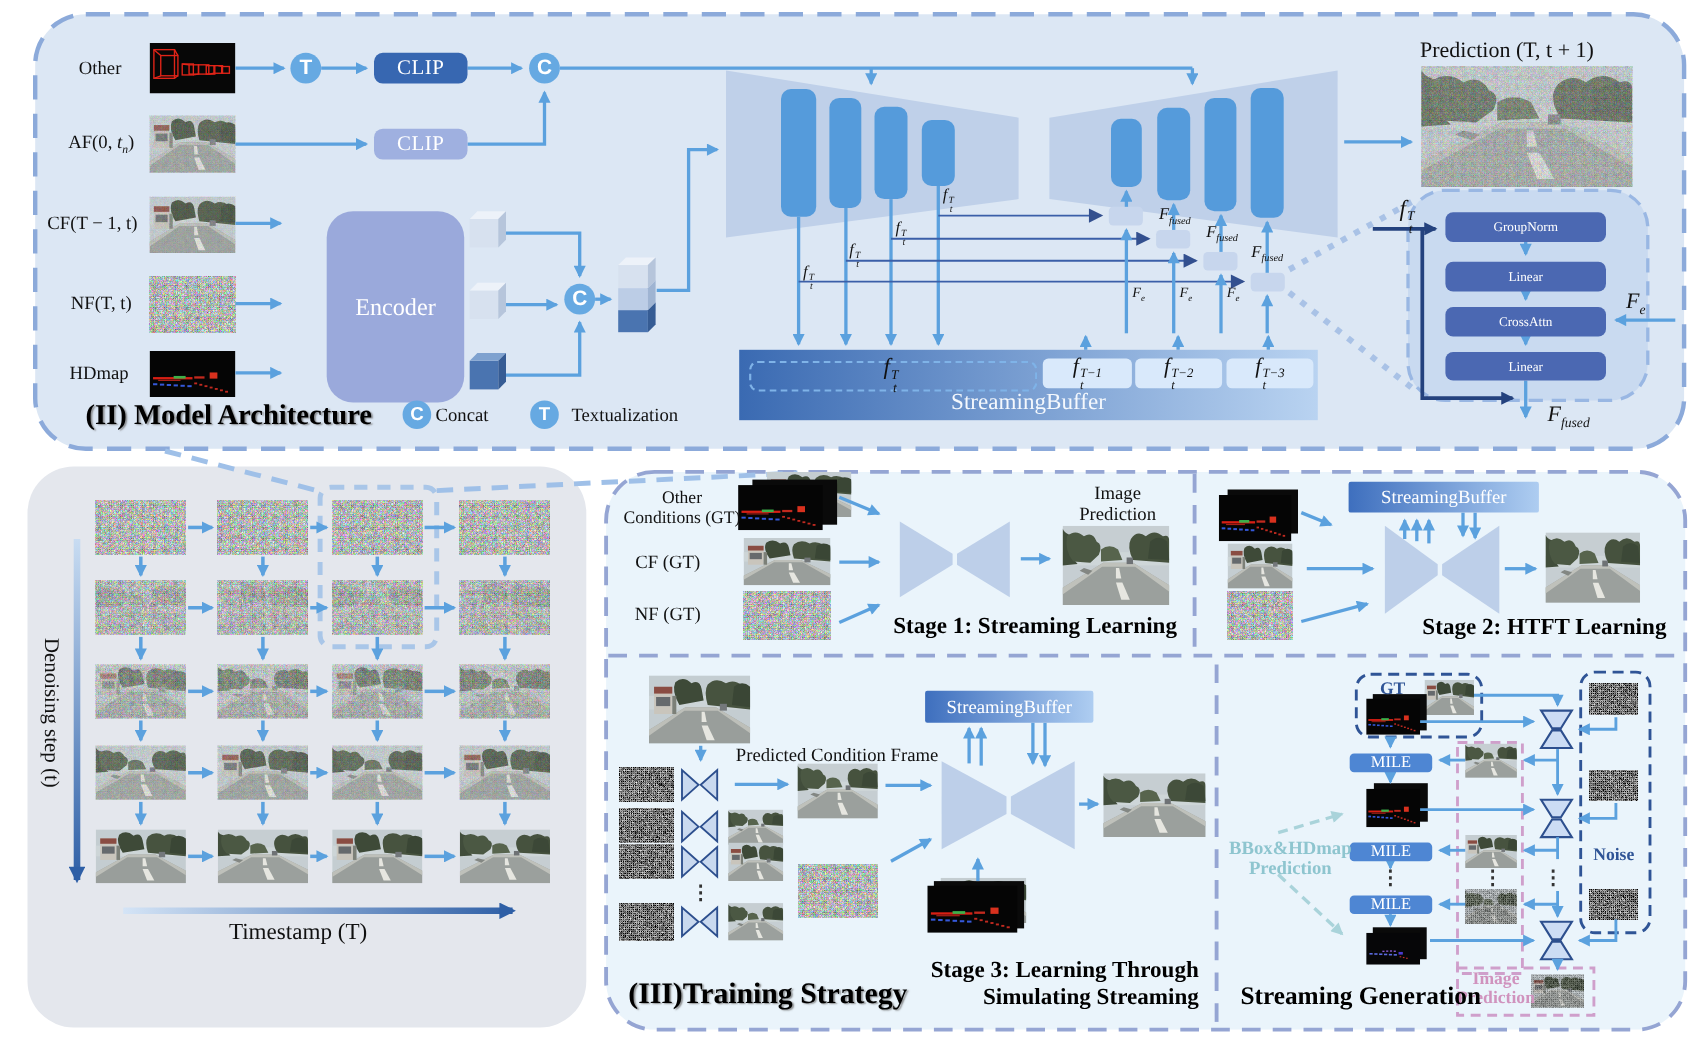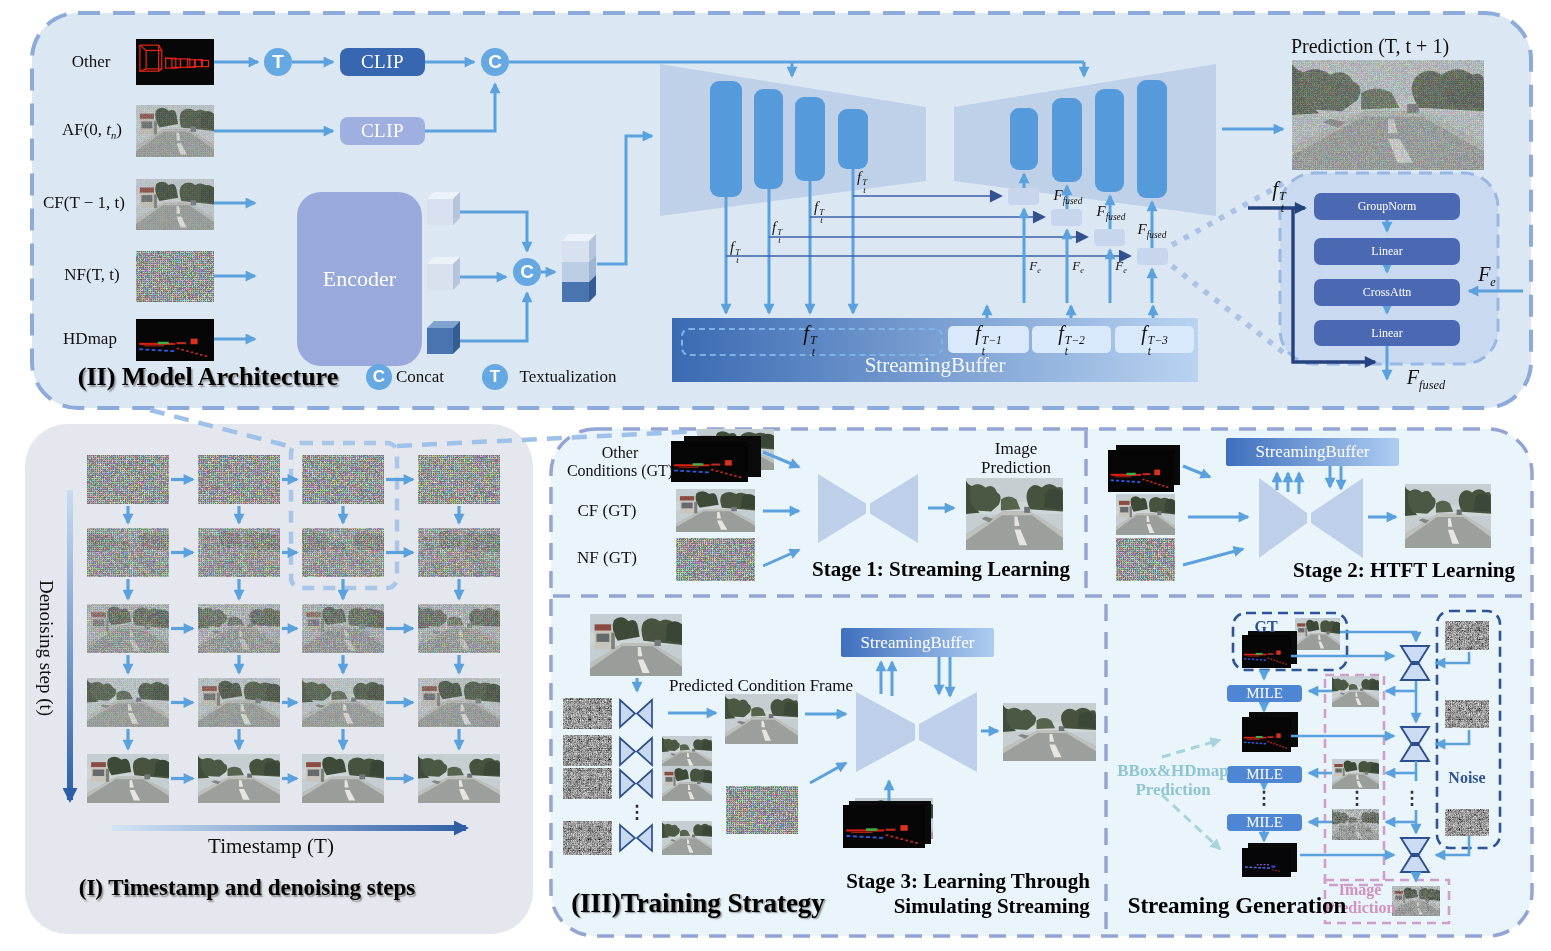--- a/index.html
+++ b/index.html
@@ -635,21 +635,20 @@
 <div class="box blk" style="left:1314px;top:193px;width:146px;height:27px;background:#4b68b2;">GroupNorm</div>
 <div class="box blk" style="left:1314px;top:238px;width:146px;height:27px;background:#4b68b2;">Linear</div>
 <div class="box blk" style="left:1314px;top:279px;width:146px;height:27px;background:#4b68b2;">CrossAttn</div>
 <div class="box blk" style="left:1314px;top:320px;width:146px;height:26px;background:#4b68b2;">Linear</div>
 <div class="lbl math" style="left:1279px;top:196px;font-size:21px;"><i>f</i><span class="ss"><span class="sp">T</span><span class="sb">t</span></span></div>
 <div class="lbl math" style="left:1487px;top:276px;font-size:20px;"><i>F</i><sub>e</sub></div>
 <div class="lbl math" style="left:1426px;top:379px;font-size:20px;"><i>F</i><sub>fused</sub></div>
 
 <div class="lbl" style="left:46px;top:648px;font-size:19px;transform:translate(-50%,-50%) rotate(90deg);white-space:nowrap;">Denoising step (t)</div>
 <div class="lbl" style="left:271px;top:847px;font-size:21px;">Timestamp (T)</div>
-<div class="title" style="left:247px;top:888px;font-size:23px;">(I) Timestamp and denoising steps</div>
 
 <div class="lbl" style="left:620px;top:462px;font-size:16px;">Other
 Conditions (GT)</div>
 <div class="lbl" style="left:607px;top:511px;">CF (GT)</div>
 <div class="lbl" style="left:607px;top:558px;">NF (GT)</div>
 <div class="lbl" style="left:1016px;top:458px;">Image
 Prediction</div>
 <div class="title" style="left:941px;top:569px;font-size:21px;text-shadow:none;">Stage 1: Streaming Learning</div>
 
 <div class="box" style="left:1226px;top:438px;width:173px;height:28px;background:linear-gradient(90deg,#3e6fbe,#aecdf1);font-size:17px;border-radius:2px;">StreamingBuffer</div>

